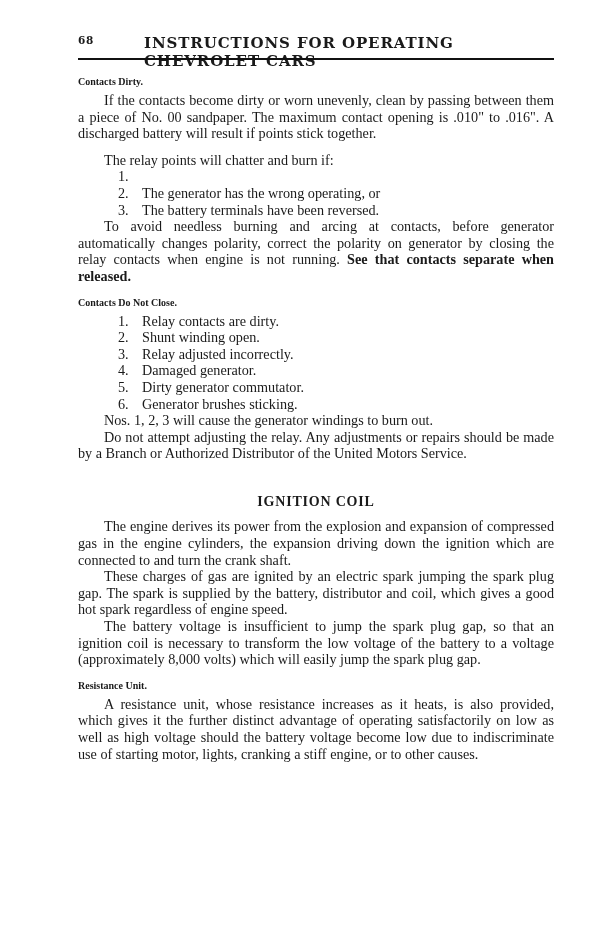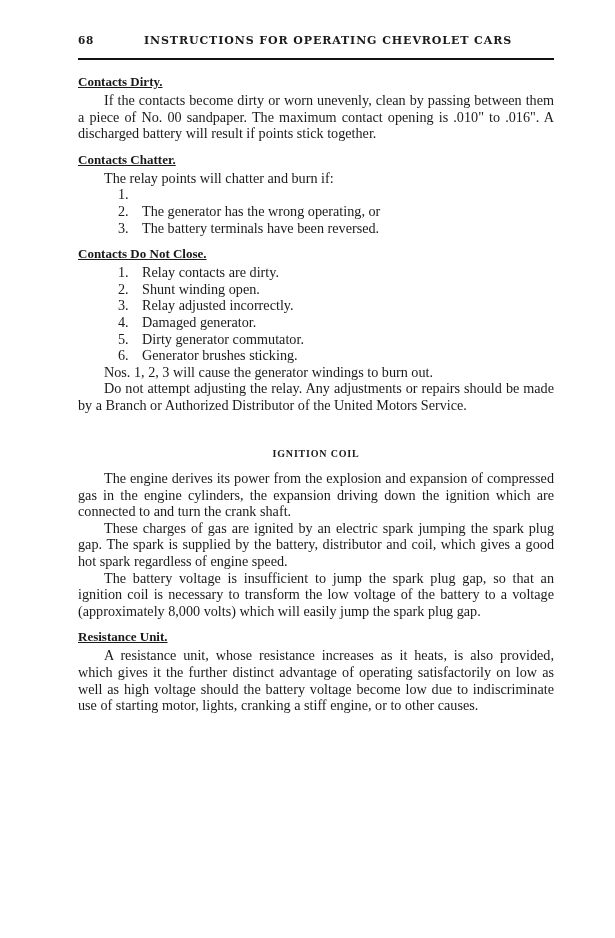--- a/index.html
+++ b/index.html
@@ -2,33 +2,33 @@
 <html><head>
   <meta charset="utf-8">
   <style>
     html, body { margin: 0; padding: 0; background: #ffffff; }
     body { width: 615px; height: 938px; position: relative; overflow: hidden;
       font-family: "DejaVu Serif", "Liberation Serif", serif; color: #1a1a1a; }
     .page { position: absolute; left: 78px; top: 0; width: 476px; }
     .running-head { position: absolute; top: 32px; left: 0; width: 476px; height: 18px;
       font-size: 11px; letter-spacing: 0.6px; text-decoration: underline; }
     .running-head .pn { position: absolute; left: 0; top: 2px; font-size: 10.5px; font-weight: bold; }
-    .running-head .title { position: absolute; left: 66px; top: 2px; font-weight: bold; font-size: 11px; letter-spacing: 0.9px; }
+    .running-head .title { position: absolute; left: 66px; top: 2px; font-weight: bold; font-size: 15px; letter-spacing: 0.9px; }
     .rule { position: absolute; top: 58px; left: 0; width: 476px; height: 2px; background: #111; }
     .content { position: absolute; top: 74px; left: 0; width: 476px;
       font-family: "Liberation Serif", "DejaVu Serif", serif; font-size: 14.2px; line-height: 16.6px; }
-    h3 { font-size: 13px; font-weight: bold; margin: 0 0 2px 0; line-height: 16px;
-      font-family: "Liberation Serif", serif; text-decoration: underline; }
+    h3 { font-size: 10px; font-weight: bold; margin: 0 0 2px 0; line-height: 16px;
+      font-family: "Liberation Serif", serif; }
     p { margin: 0; text-align: justify; text-indent: 26px; }
     .lead { text-indent: 0; padding-left: 26px; }
     ol { list-style: none; margin: 0; padding: 0 0 0 40px; }
     ol li { display: flex; }
     ol li .num { width: 24px; flex: none; }
     .section { margin-bottom: 10px; }
-    .center-title { text-align: center; font-weight: bold; font-size: 10px; letter-spacing: 0.8px;
+    .center-title { text-align: center; font-weight: bold; font-size: 14px; letter-spacing: 0.8px;
       margin: 32px 0 8px 0; }
     b.strong { font-weight: bold; }
   </style>
 </head>
 <body>
 
 <div class="page">
   <div class="running-head">
     <span class="pn">68</span>
     <span class="title">INSTRUCTIONS FOR OPERATING CHEVROLET CARS</span>
@@ -36,35 +36,35 @@
   <div class="rule"></div>
 
   <div class="content">
 
     <div class="section">
       <h3>Contacts Dirty.</h3>
       <p>If the contacts become dirty or worn unevenly, clean by passing between them a piece of No. 00 sandpaper. The maximum contact opening is .010" to .016". A discharged battery will result if points stick together.</p>
     </div>
 
     <div class="section">
-      <h3>Contacts Chatter.</h3>
       <p class="lead">The relay points will chatter and burn if:</p>
       <ol>
         <li>
             <span class="num">1.</span>
           </li>
         <li>
             <span class="num">2.</span>
             <span>The generator has the wrong operating, or</span>
           </li>
         <li>
             <span class="num">3.</span>
             <span>The battery terminals have been reversed.</span>
           </li>
       </ol>
+      <p><span>To avoid needless burning and arcing at contacts, before generator automatically changes polarity, correct the polarity on generator by closing the relay contacts when engine is not running.</span> <b class="strong">See that contacts separate when released.</b></p>
     </div>
 
     <div class="section">
       <h3>Contacts Do Not Close.</h3>
       <ol>
         <li>
             <span class="num">1.</span>
             <span>Relay contacts are dirty.</span>
           </li>
         <li>

